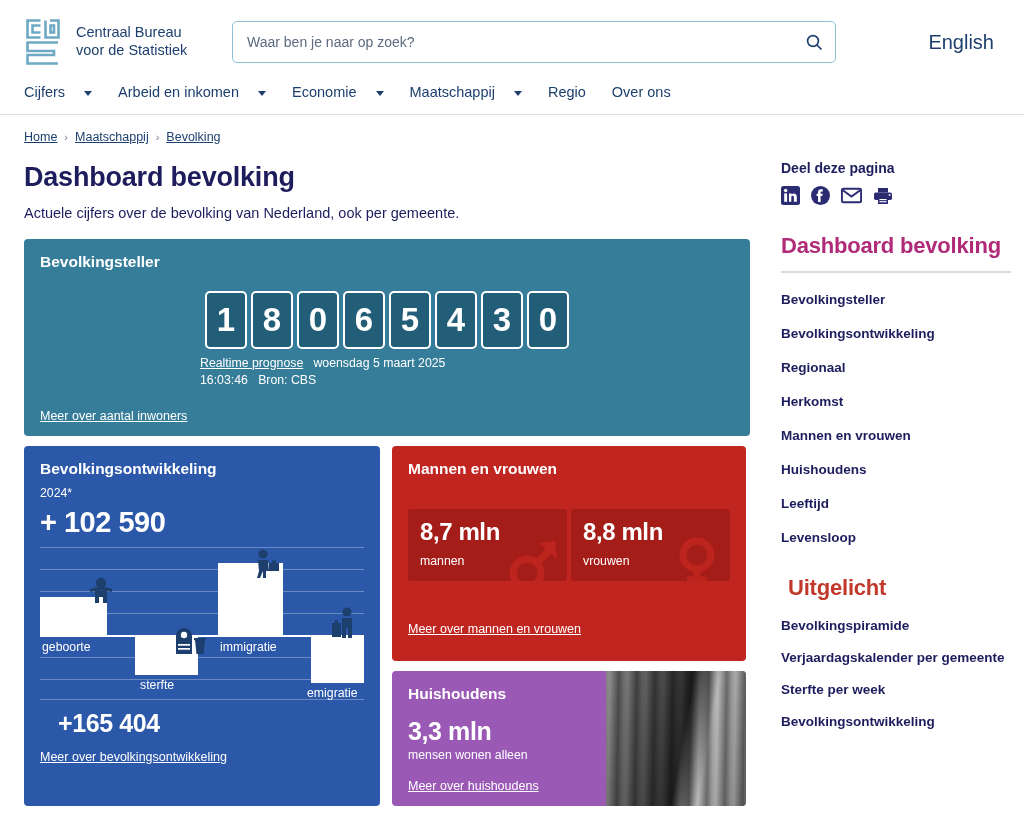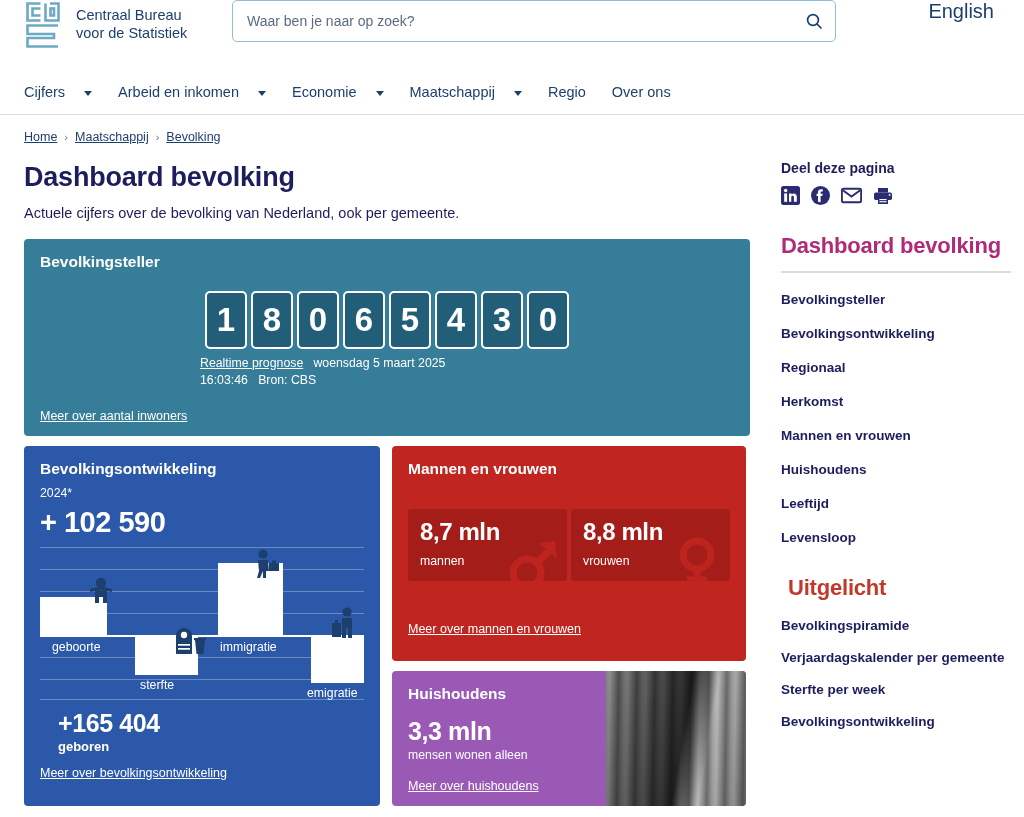--- a/index.html
+++ b/index.html
@@ -8,21 +8,21 @@
     font-family: "Liberation Sans", sans-serif;
     background: #ffffff;
     color: #1d1d5e;
     overflow: hidden;
   }
 
   
   .header {
     height: 84px;
     display: flex;
-    align-items: flex-start;
+    align-items: center;
     padding: 0 24px;
     background: #ffffff;
   }
   .logo-block {
     display: flex;
     align-items: center;
     gap: 10px;
     width: 200px;
     flex-shrink: 0;
   }
@@ -489,28 +489,27 @@
 
           <span class="baricon" style="left:290px; top:60px;">
             <svg width="28" height="32" viewBox="0 0 28 32">
               <circle cx="17" cy="5" r="4.6" fill="#1d3f6e"></circle>
               <path d="M12 11 L22 11 L22 31 L18 31 L18 21 L16 21 L16 31 L12 31 Z" fill="#1d3f6e"></path>
               <rect x="2" y="16" width="9" height="14" fill="#1d3f6e"></rect>
               <rect x="5" y="13" width="3" height="3" fill="#1d3f6e"></rect>
             </svg>
           </span>
 
-          <span class="barlabel" style="left:12px; top:93px;">geboorte</span>
+          <span class="barlabel" style="left:2px; top:93px;">geboorte</span>
           <span class="barlabel" style="left:100px; top:131px;">sterfte</span>
           <span class="barlabel" style="left:180px; top:93px;">immigratie</span>
           <span class="barlabel" style="left:267px; top:139px;">emigratie</span>
         </div>
 
         <div class="dev-big2">+165 404</div>
-        <div class="dev-sub">geboren</div>
         <div class="dev-foot">
           <a class="card-link">Meer over bevolkingsontwikkeling</a>
         </div>
       </div>
 
       <div class="rightcol">
 
         <div class="card mv-card">
           <div class="card-title">Mannen en vrouwen</div>
           <div class="mv-tiles">

